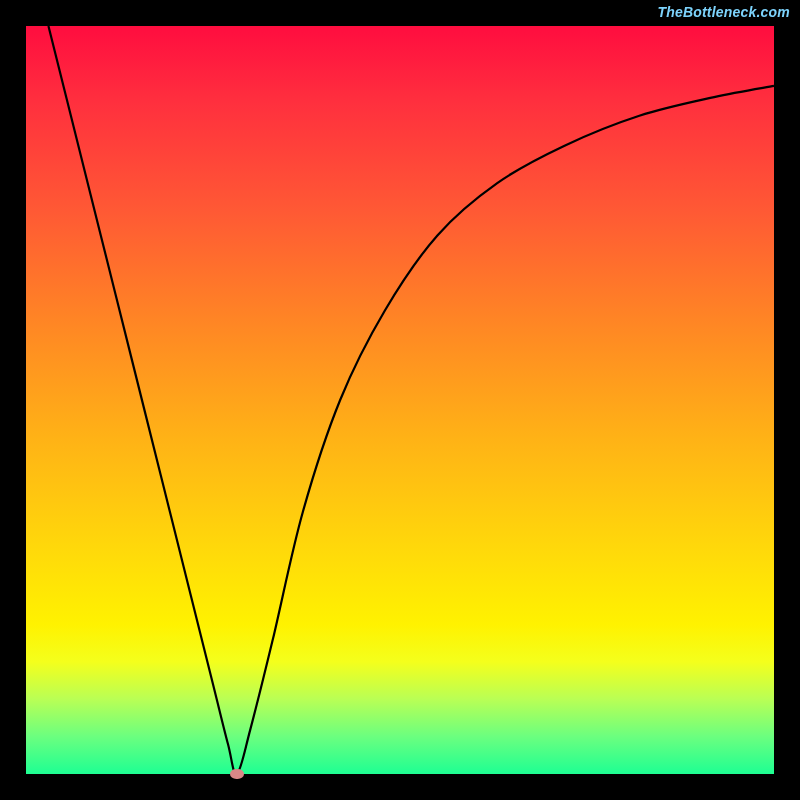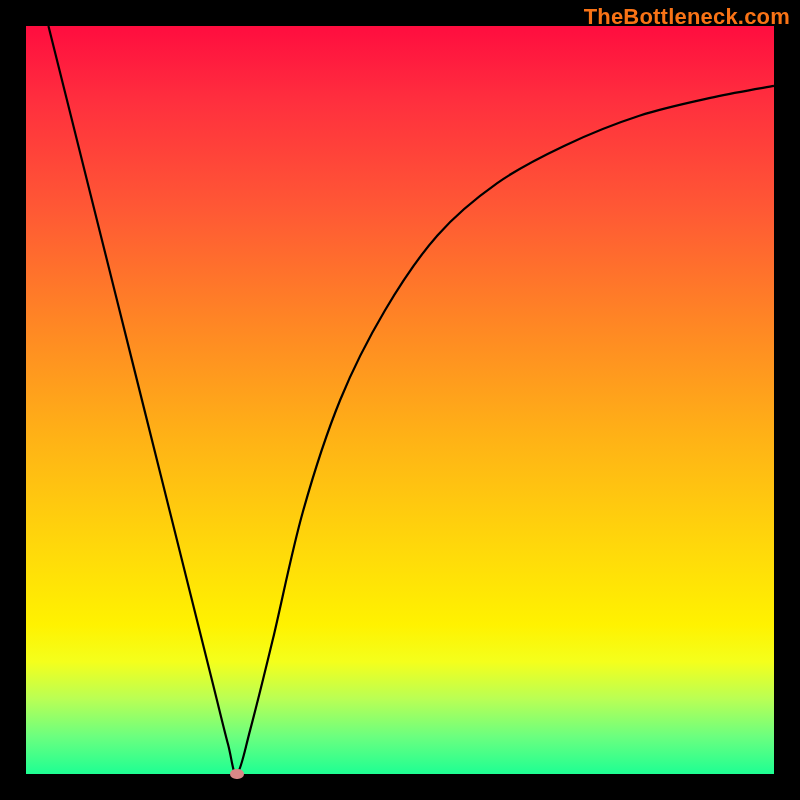--- a/index.html
+++ b/index.html
@@ -14,25 +14,26 @@
   .frame {
     position: relative;
     width: 800px;
     height: 800px;
     background: #000;
   }
   .watermark {
     position: absolute;
     top: 4px;
     right: 10px;
-    font-size: 22px;
+    font-size: 14px;
     font-weight: bold;
-    color: #f97316;
+    color: #7dd3fc;
     letter-spacing: 0.2px;
     user-select: none;
+    font-style: italic;
   }
   .plot-area {
     position: absolute;
     left: 26px;
     top: 26px;
     width: 748px;
     height: 748px;
     
     background: linear-gradient(
       to bottom,

